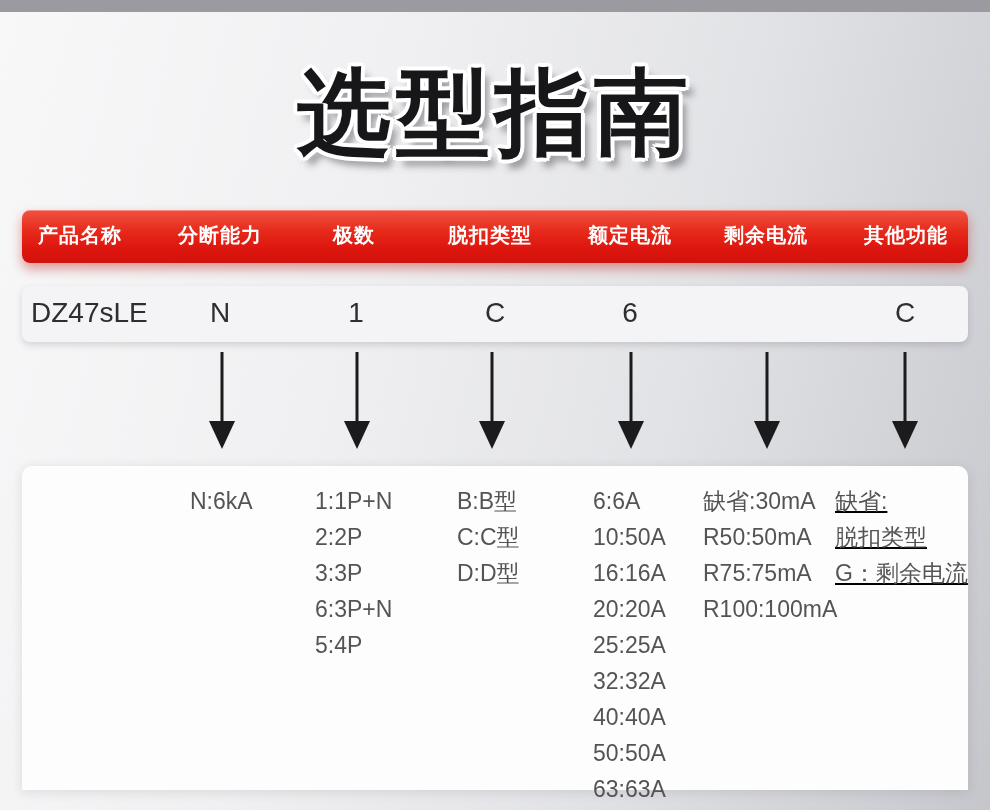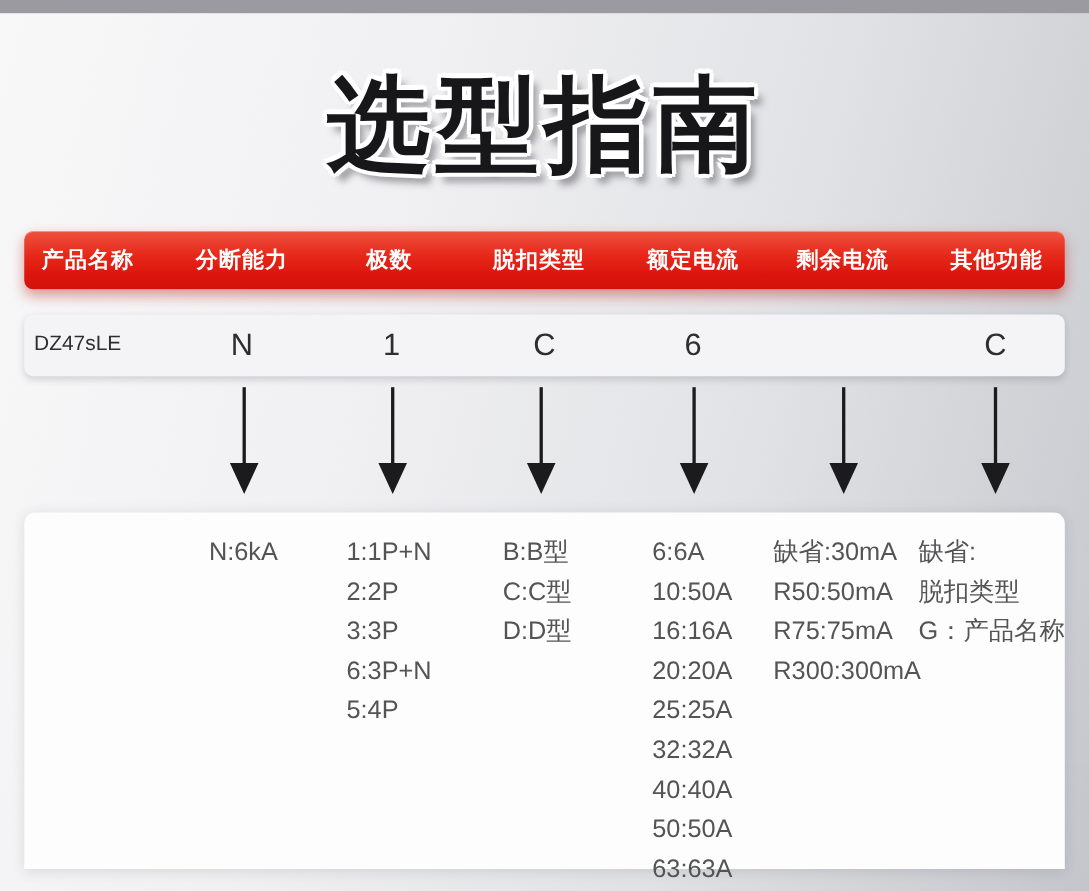--- a/index.html
+++ b/index.html
@@ -38,41 +38,41 @@
     position:absolute; left:22px; top:274px; width:946px; height:56px;
     border-radius:8px; background:#f4f4f6;
     box-shadow:0 3px 7px rgba(40,40,48,.16);
   }
   .sel-val {
     position:absolute; top:50%; transform:translate(-50%,-52%);
     font-size:28px; color:var(--row-text,#2e2e30); white-space:nowrap;
   }
   .sel-model {
     position:absolute; left:9px; top:50%; transform:translateY(-52%);
-    font-size:19px; color:var(--row-text,#2e2e30); white-space:nowrap;
+    font-size:28px; color:var(--row-text,#2e2e30); white-space:nowrap;
   }
 
   .arrow { position:absolute; top:340px; width:28px; height:97px; transform:translateX(-50%); }
   .arrow .shaft { position:absolute; left:50%; transform:translateX(-50%); top:0; width:3px; height:70px; background:var(--arrow,#1b1b1d); }
   .arrow .head  { position:absolute; left:50%; transform:translateX(-50%); top:69px; width:0; height:0;
                   border-left:13px solid transparent; border-right:13px solid transparent;
                   border-top:28px solid var(--arrow,#1b1b1d); }
 
   .options-panel {
     position:absolute; left:22px; top:454px; width:946px; height:324px;
     background:#fdfdfe; border-radius:10px 10px 0 0;
     box-shadow:0 2px 12px rgba(40,40,48,.12);
   }
   .opt-col { position:absolute; top:17px; }
   .opt { font-size:23px; line-height:36px; color:var(--option-text,#545456); white-space:nowrap; }
 
   .c0{left:58px;} .c1{left:198px;} .c2{left:332px;} .c3{left:468px;} .c4{left:608px;text-align:center;} .c5{left:744px;} .c6{left:884px;}
   .v1{left:198px;} .v2{left:334px;} .v3{left:473px;} .v4{left:608px;} .v5{left:744px;} .v6{left:883px;}
   .a0{left:222px;} .a1{left:357px;} .a2{left:492px;} .a3{left:631px;} .a4{left:767px;} .a5{left:905px;}
-  .o0{left:168px;} .o1{left:293px;} .o2{left:435px;} .o3{left:571px;} .o4{left:681px;} .o5{left:813px;}
+  .o0{left:168px;} .o1{left:293px;} .o2{left:435px;} .o3{left:571px;} .o4{left:681px;} .o5{left:813px;text-decoration:underline;}
 </style>
 </head>
 <body>
 
 <div class="stage">
 
   <svg class="noise" xmlns="http://www.w3.org/2000/svg">
     <filter id="grain">
       <feTurbulence type="fractalNoise" baseFrequency="0.85" numOctaves="2" stitchTiles="stitch"></feTurbulence>
       <feColorMatrix type="saturate" values="0"></feColorMatrix>
@@ -159,23 +159,23 @@
       <div class="opt">32:32A</div>
       <div class="opt">40:40A</div>
       <div class="opt">50:50A</div>
       <div class="opt">63:63A</div>
     </div>
 
     <div class="opt-col o4">
       <div class="opt">缺省:30mA</div>
       <div class="opt">R50:50mA</div>
       <div class="opt">R75:75mA</div>
-      <div class="opt">R300:300mA</div>
+      <div class="opt">R100:100mA</div>
     </div>
 
     <div class="opt-col o5">
       <div class="opt">缺省:</div>
       <div class="opt">脱扣类型</div>
-      <div class="opt">G：产品名称</div>
+      <div class="opt">G：剩余电流</div>
     </div>
 
   </div>
 </div>
 
 </body></html>

